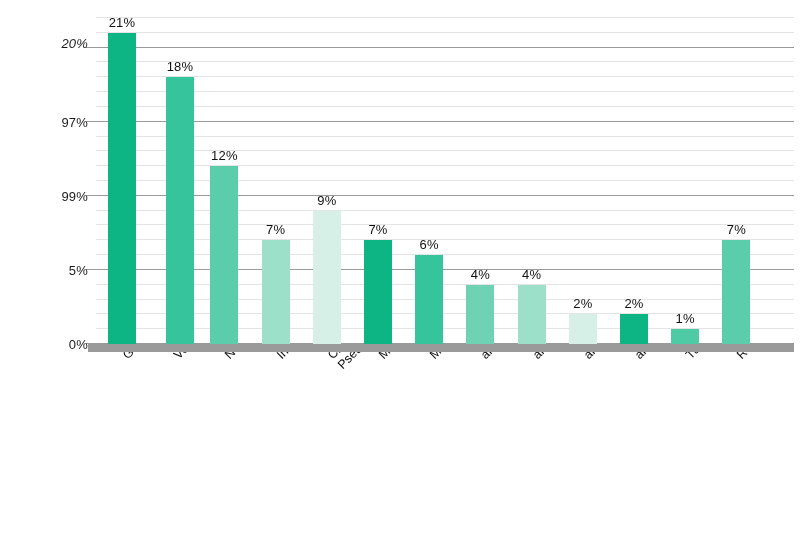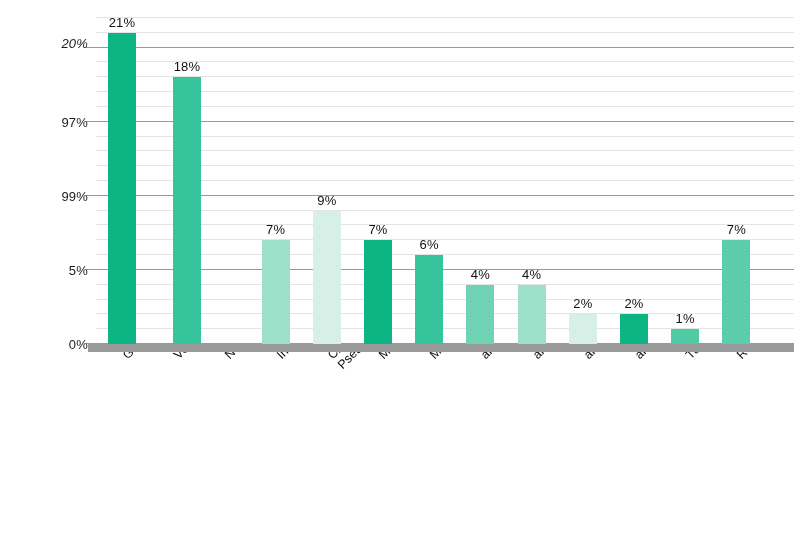--- a/index.html
+++ b/index.html
@@ -122,23 +122,27 @@
         <div class="axis-label" style="bottom: 74.0909px; margin-bottom: 0px; transform: translateY(50%);">5%</div>
         <div class="axis-label" style="bottom: 148.182px; margin-bottom: 0px; transform: translateY(50%);">99%</div>
         <div class="axis-label" style="bottom: 222.273px; margin-bottom: 0px; transform: translateY(50%);">97%</div>
         <div class="axis-label" style="bottom: 297px; margin-bottom: 4px; transform: translateY(50%); font-style: italic;">20%</div>
       </div>
     <div class="bars-layer" id="bars">
         <div class="bar-group" style="left: 12px; height: 326px;">
           <div class="bar" style="height: 311.182px; background: rgb(13, 181, 133);"></div>
           <div class="bar-value" style="bottom: 314.182px;">21%</div>
         </div>
-        <div class="bar-group" style="left: 77px; height: 326px;">
+        <div class="bar-group" style="left: 70px; height: 326px;">
           <div class="bar" style="height: 266.727px; background: rgb(53, 196, 155);"></div>
           <div class="bar-value" style="bottom: 269.727px;">18%</div>
+        </div>
+        <div class="bar-group" style="left: 114.4px; height: 326px;">
+          <div class="bar" style="height: 177.818px; background: rgb(92, 205, 171);"></div>
+          <div class="bar-value" style="bottom: 180.818px;">12%</div>
         </div>
         <div class="bar-group" style="left: 165.6px; height: 326px;">
           <div class="bar" style="height: 103.727px; background: rgb(156, 224, 201);"></div>
           <div class="bar-value" style="bottom: 106.727px;">7%</div>
         </div>
         <div class="bar-group" style="left: 216.8px; height: 326px;">
           <div class="bar" style="height: 133.364px; background: rgb(214, 240, 231);"></div>
           <div class="bar-value" style="bottom: 136.364px;">9%</div>
         </div>
         <div class="bar-group" style="left: 268px; height: 326px;">

